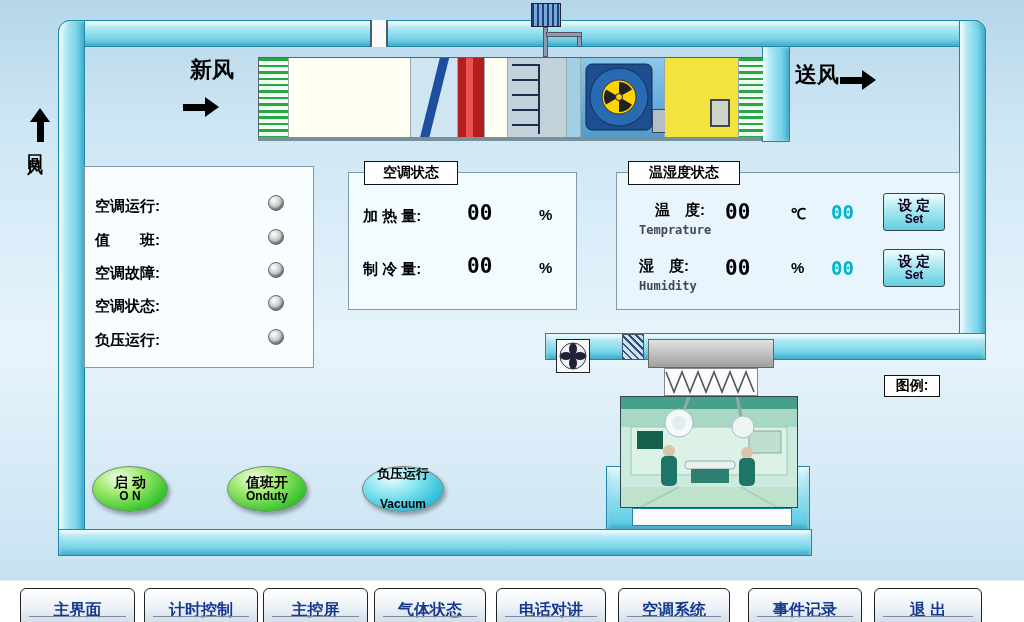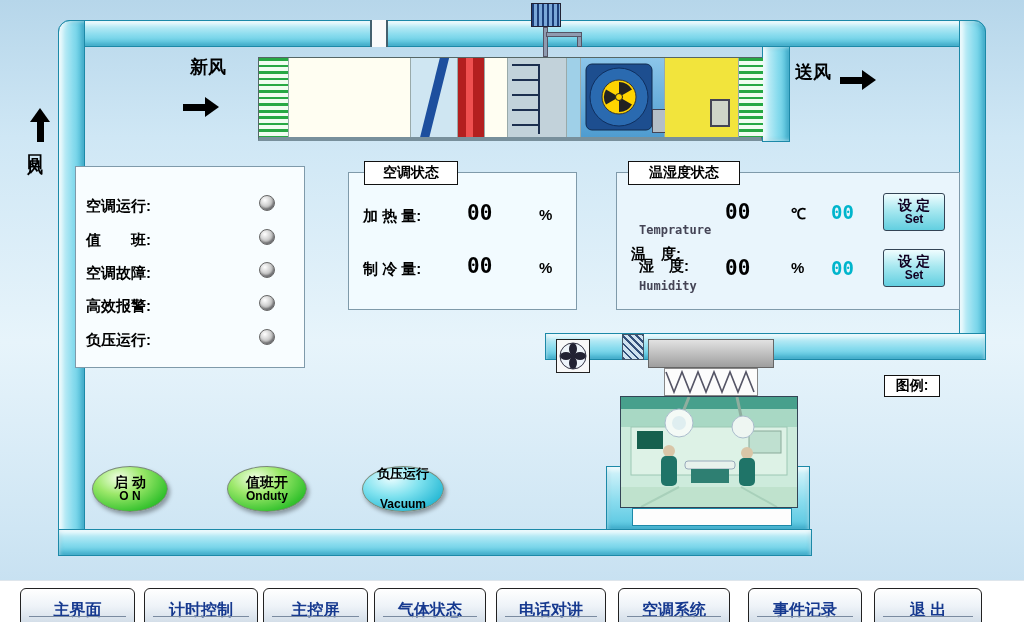--- a/index.html
+++ b/index.html
@@ -63,21 +63,21 @@
   #exhaust-fan { left:556px; top:339px; width:34px; height:34px; background:#f8f8f8; border:1px solid #222; }
   #hatch-block { left:622px; top:334px; width:22px; height:26px; border:1px solid #456;
       background:repeating-linear-gradient(45deg,#33507a 0 2px,#cfe2ef 2px 5px); }
   #plenum-gray { left:648px; top:339px; width:126px; height:29px; border:1px solid #666;
       background:linear-gradient(180deg,#e2e2e2,#9e9e9e); }
   #pleats { left:664px; top:368px; width:94px; height:28px; background:#fcfcfc; border:1px solid #888; }
   #room-image { left:620px; top:396px; width:178px; height:112px; border:1px solid #345; background:#cdebdc; }
 
   
   .panel { position:absolute; border:1px solid #7f9aaa; }
-  #system-panel { left:75px; top:166px; width:230px; height:202px; background:#f8fdff; }
+  #system-panel { left:84px; top:166px; width:230px; height:202px; background:#f8fdff; }
   #ac-panel { left:348px; top:172px; width:229px; height:138px; background:#f2fbff; }
   #th-panel { left:616px; top:172px; width:344px; height:138px; background:#e9f5fc; }
   #legend-panel { left:878px; top:386px; width:114px; height:180px; background:#cfe9f6; }
   .panel-tab { position:absolute; background:#fff; border:1px solid #111; z-index:6;
       font-weight:bold; font-size:14px; color:#000; display:flex; align-items:center; justify-content:center; }
   #system-tab { left:100px; top:155px; width:214px; height:24px; }
   #ac-tab { left:364px; top:161px; width:94px; height:24px; }
   #th-tab { left:628px; top:161px; width:112px; height:24px; }
   #legend-tab { left:884px; top:375px; width:56px; height:22px; }
 
@@ -108,21 +108,21 @@
 
   .legend-label { position:absolute; font-size:14px; color:#000; }
 
   
   .arrow-right { position:absolute; display:flex; align-items:center; }
   .arrow-right .bar { width:22px; height:7px; background:#000; }
   .arrow-right .head { width:0; height:0; border-left:14px solid #000; border-top:10px solid transparent; border-bottom:10px solid transparent; }
   .arrow-up { position:absolute; display:flex; flex-direction:column; align-items:center; }
   .arrow-up .head { width:0; height:0; border-bottom:14px solid #000; border-left:10px solid transparent; border-right:10px solid transparent; }
   .arrow-up .bar { width:7px; height:20px; background:#000; }
-  .duct-label { position:absolute; font-weight:bold; font-size:18px; color:#000; }
+  .duct-label { position:absolute; font-weight:bold; font-size:22px; color:#000; }
   #return-air-label { writing-mode:vertical-rl; text-orientation:upright; letter-spacing:5px; font-size:16px; }
 
   
   #nav-strip { left:0; bottom:0; width:1024px; height:42px; background:#fff; border-top:1px solid #dfe6ec; }
   .nav-btn { position:absolute; top:588px; height:40px; border:1px solid #222; border-radius:6px;
       background:linear-gradient(180deg,#ffffff 0%,#eef3f8 45%,#ccd8e4 100%);
       font-family:inherit; font-weight:bold; font-size:16px; color:#16398f; cursor:pointer;
       text-align:center; padding-top:5px; }
   .nav-btn::after { content:""; position:absolute; left:8px; right:8px; top:27px; border-top:1px solid #7a8ba0; }
 </style>
@@ -237,38 +237,38 @@
     </div>
   <div class="duct-label" id="return-air-label" style="left:24px;top:142px;">回风</div>
 
   <div class="panel" id="system-panel">
     <div class="cn-label" style="left:10px;top:30px;">空调运行:</div>
     <span class="led" style="left: 183px; top: 28px; --led: #c2c2c2;"></span>
     <div class="cn-label" style="left:10px;top:64px;">值　　班:</div>
     <span class="led" style="left: 183px; top: 62px; --led: #c2c2c2;"></span>
     <div class="cn-label" style="left:10px;top:97px;">空调故障:</div>
     <span class="led" style="left: 183px; top: 95px; --led: #c2c2c2;"></span>
-    <div class="cn-label" style="left:10px;top:130px;">高效报警:</div>
+    <div class="cn-label" style="left:10px;top:130px;">空调状态:</div>
     <span class="led" style="left: 183px; top: 128px; --led: #c2c2c2;"></span>
     <div class="cn-label" style="left:10px;top:164px;">负压运行:</div>
     <span class="led" style="left: 183px; top: 162px; --led: #c2c2c2;"></span>
   </div>
 
   <div class="panel" id="ac-panel">
     <div class="cn-label" style="left:14px;top:34px;">加 热 量:</div>
     <div class="value" style="left:118px;top:28px;">00</div>
     <div class="unit" style="left:190px;top:33px;">%</div>
     <div class="cn-label" style="left:14px;top:87px;text-align:center;">制 冷 量:</div>
     <div class="value" style="left:118px;top:81px;">00</div>
     <div class="unit" style="left:190px;top:86px;">%</div>
   </div>
   <div class="panel-tab" id="ac-tab">空调状态</div>
 
   <div class="panel" id="th-panel">
-    <div class="cn-label" style="left:14px;top:28px;margin-top:44px;">温　度:</div>
+    <div class="cn-label" style="left:38px;top:28px;">温　度:</div>
     <div class="sub-label" style="left:22px;top:50px;">Temprature</div>
     <div class="value" style="left:108px;top:27px;">00</div>
     <div class="unit" style="left:174px;top:30px;">℃</div>
     <div class="setpoint" style="left:214px;top:28px;">00</div>
     <button class="set-btn" style="left:266px;top:20px;">
       <span>设 定</span>
       <span>Set</span>
     </button>
     <div class="cn-label" style="left:22px;top:84px;">湿　度:</div>
     <div class="sub-label" style="left:22px;top:106px;">Humidity</div>

